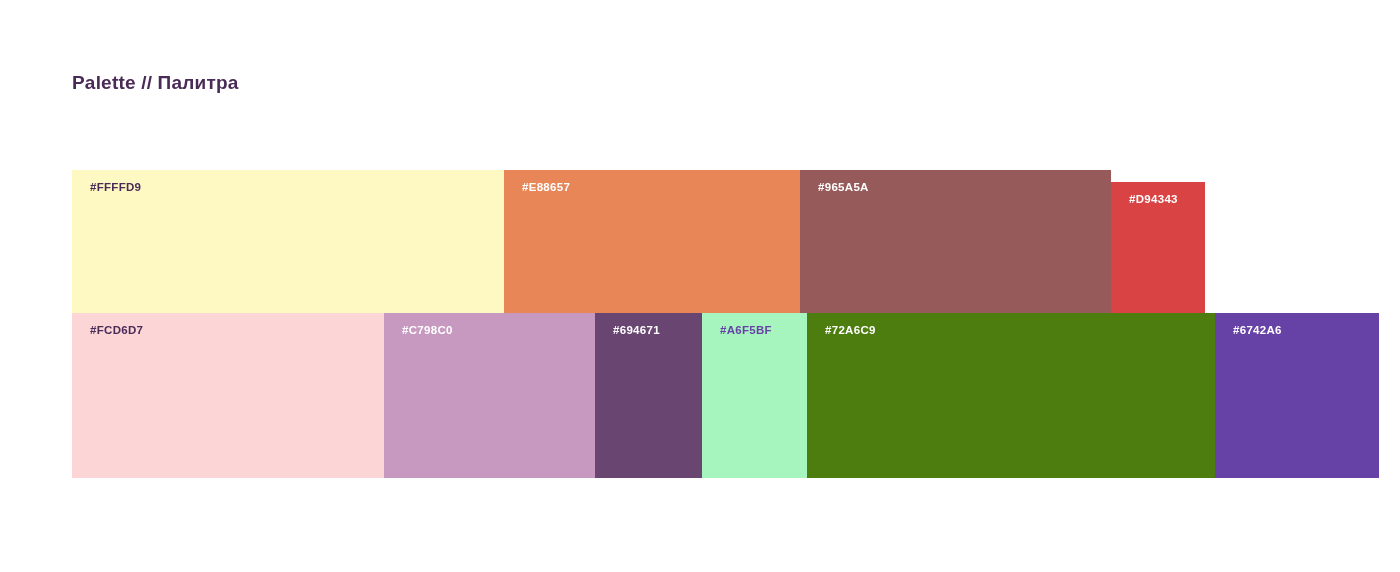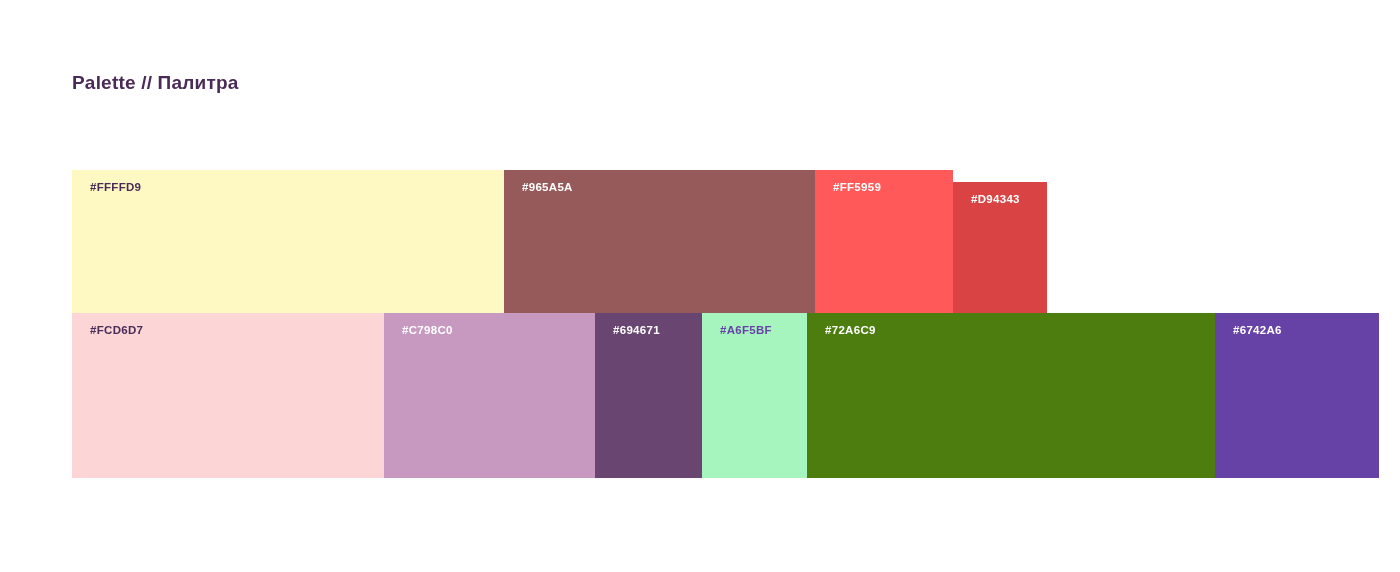--- a/index.html
+++ b/index.html
@@ -55,25 +55,25 @@
 </head>
 <body>
 
 <div class="page-title" style="color: rgb(74, 42, 87);">Palette // Палитра</div>
 
 <div class="palette">
   <div class="palette-row row-1">
       <div class="swatch" style="background: #fef9c3; width: 432px;">
         <span class="swatch-label" style="color: rgb(74, 42, 87);">#FFFFD9</span>
       </div>
+      <div class="swatch" style="background: rgb(232, 134, 87); width: 296px;">
+        <span class="swatch-label" style="color: rgb(255, 255, 255);">#E88657</span>
+      </div>
       <div class="swatch" style="background: rgb(150, 90, 90); width: 311px;">
         <span class="swatch-label" style="color: rgb(255, 255, 255);">#965A5A</span>
-      </div>
-      <div class="swatch" style="background: rgb(255, 89, 89); width: 138px;">
-        <span class="swatch-label" style="color: rgb(255, 255, 255);">#FF5959</span>
       </div>
       <div class="swatch" style="background: rgb(217, 67, 67); width: 94px; margin-top: 12px;">
         <span class="swatch-label" style="color: rgb(255, 255, 255);">#D94343</span>
       </div>
     </div>
   <div class="palette-row row-2">
       <div class="swatch" style="background: rgb(252, 214, 215); width: 312px;">
         <span class="swatch-label" style="color: rgb(74, 42, 87);">#FCD6D7</span>
       </div>
       <div class="swatch" style="background: rgb(199, 152, 192); width: 211px;">

